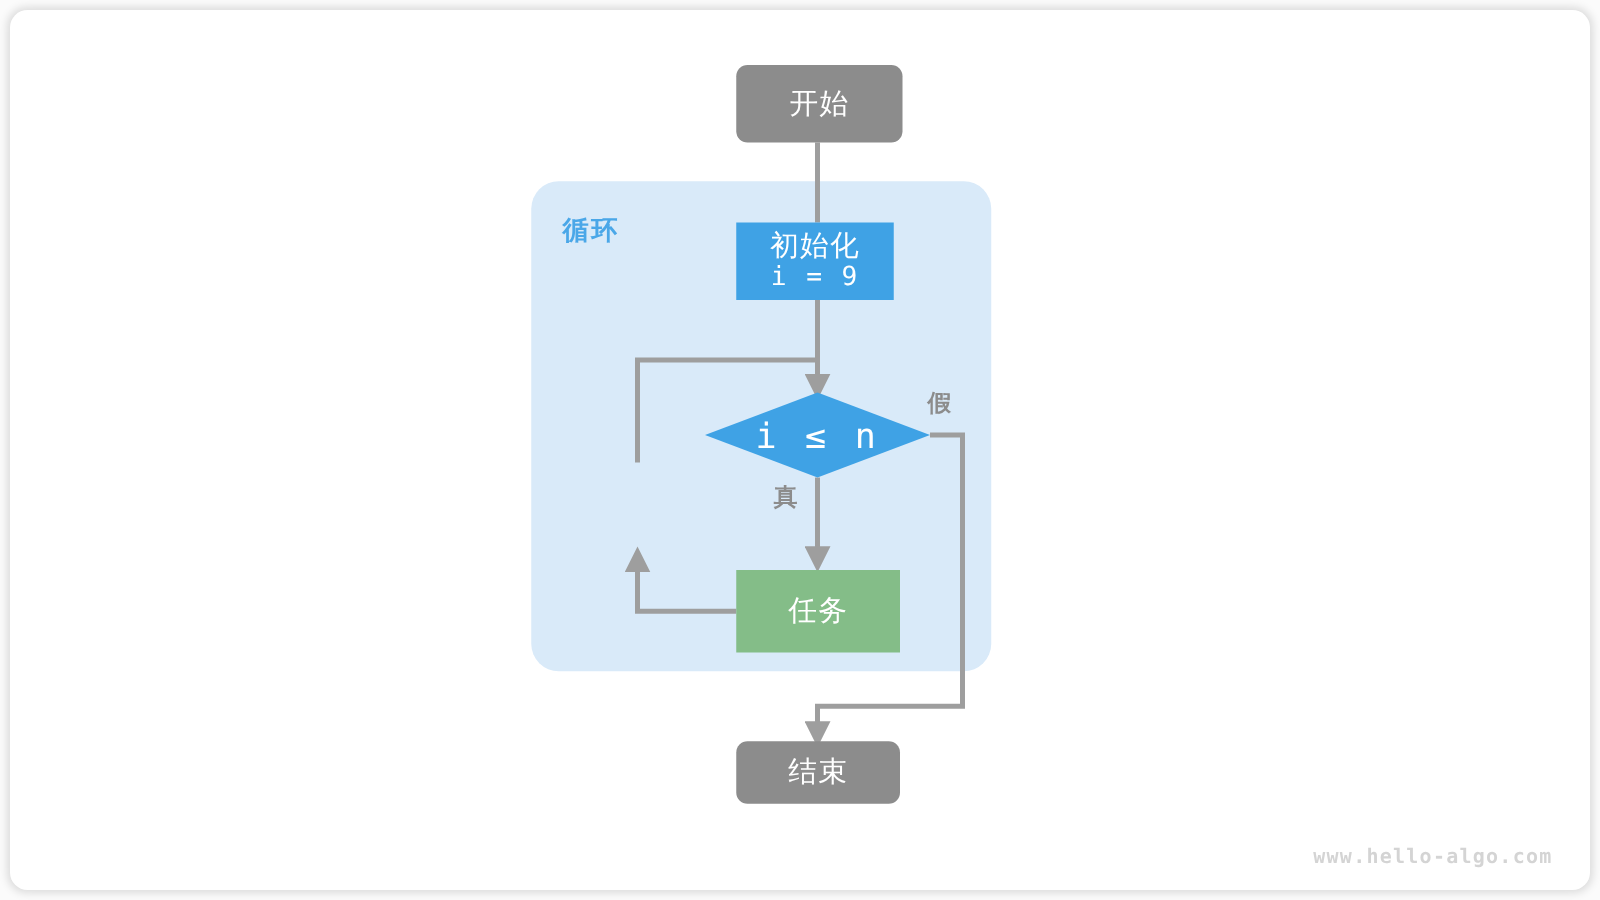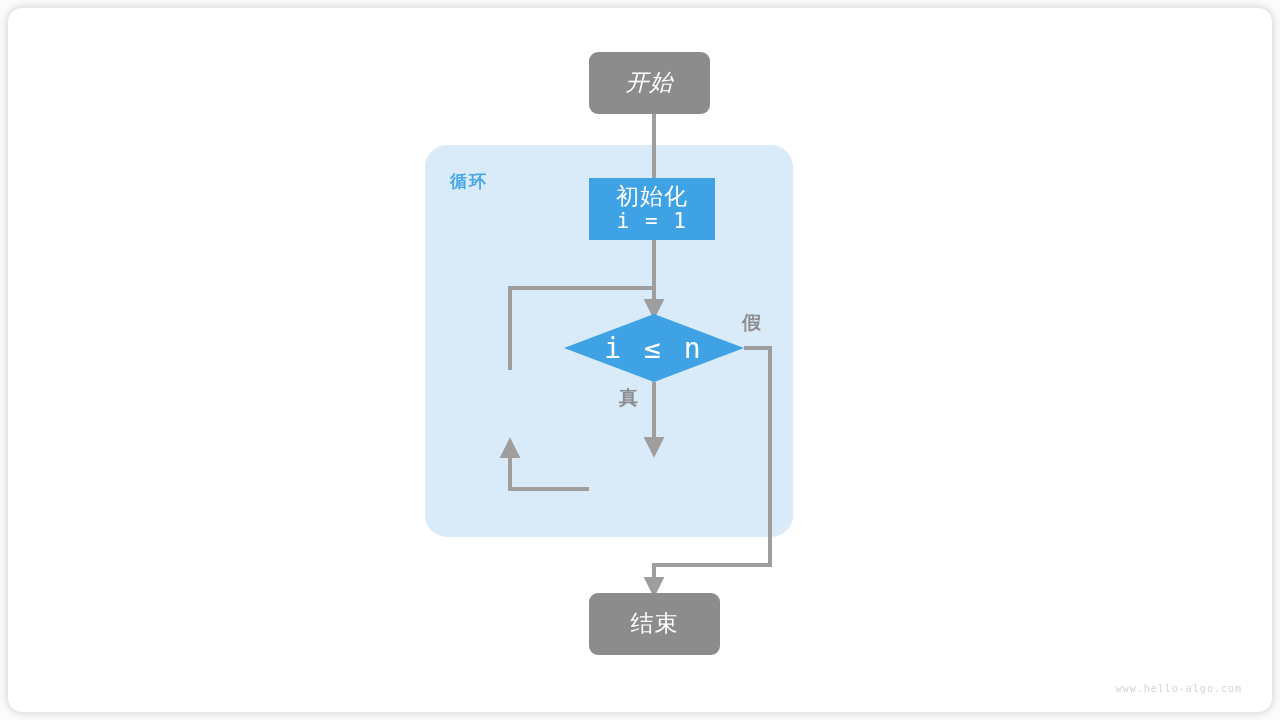--- a/index.html
+++ b/index.html
@@ -63,21 +63,21 @@
   .process-green { background: #84bd88; }
 
   .loop-panel {
     position: absolute;
     background: #d9eaf9;
     border-radius: 22px;
   }
   .loop-label {
     position: absolute;
     color: #4aa7e8;
-    font-size: 17px;
+    font-size: 21px;
     font-weight: bold;
     letter-spacing: 2px;
     font-family: "Liberation Sans", "DejaVu Sans", sans-serif;
   }
   .edge-label {
     position: absolute;
     color: #8c8c8c;
     font-size: 19px;
     font-weight: bold;
     font-family: "Liberation Sans", "DejaVu Sans", sans-serif;
@@ -91,22 +91,23 @@
     font-family: "DejaVu Sans Mono", "Liberation Mono", monospace;
     font-size: 28px;
     letter-spacing: 3px;
   }
   .watermark {
     position: absolute;
     right: 38px;
     bottom: 26px;
     color: #d4d4d4;
     font-family: "DejaVu Sans Mono", "Liberation Mono", monospace;
-    font-size: 10px;
+    font-size: 16px;
     letter-spacing: 1px;
+    font-weight: bold;
   }
 </style>
 </head>
 <body>
 
 <div id="stage">
   <div id="card"></div>
 
   <div class="loop-panel" style="left:425px; top:145px; width:368px; height:392px;"></div>
 
@@ -129,36 +130,39 @@
       <path d="M 589 489 L 510 489 L 510 443" marker-end="url(#arrow)"></path>
 
       <path d="M 510 370 L 510 288 L 654 288"></path>
 
       <path d="M 744 348 L 770 348 L 770 565 L 654 565 L 654 592" marker-end="url(#arrow)"></path>
     </g>
 
     <polygon points="654,314 744,348 654,382 564,348" fill="#3fa2e5"></polygon>
   </svg>
 
-  <div class="node terminal" style="left:589px; top:52px; width:121px; height:62px;font-style:italic;">
+  <div class="node terminal" style="left:589px; top:52px; width:133px; height:62px;">
     <span class="cn">开始</span>
   </div>
 
   <div class="node process-blue" style="left:589px; top:178px; width:126px; height:62px;">
     <span class="cn">初始化</span>
-    <span class="mono">i = 1</span>
+    <span class="mono">i = 9</span>
   </div>
 
   <div class="diamond-text" style="left:564px; top:314px; width:180px; height:68px;">
     <span>i ≤ n</span>
   </div>
 
 
+  <div class="node process-green" style="left:589px; top:456px; width:131px; height:66px;">
+    <span class="cn">任务</span>
+  </div>
 
-  <div class="node terminal" style="left:589px; top:593px; width:131px; height:62px;">
+  <div class="node terminal" style="left:589px; top:593px; width:131px; height:50px;">
     <span class="cn">结束</span>
   </div>
 
   <div class="edge-label" style="left:619px; top:385px;">真</div>
 
   <div class="edge-label" style="left:742px; top:310px;">假</div>
 
   <div class="watermark">www.hello-algo.com</div>
 </div>
 

